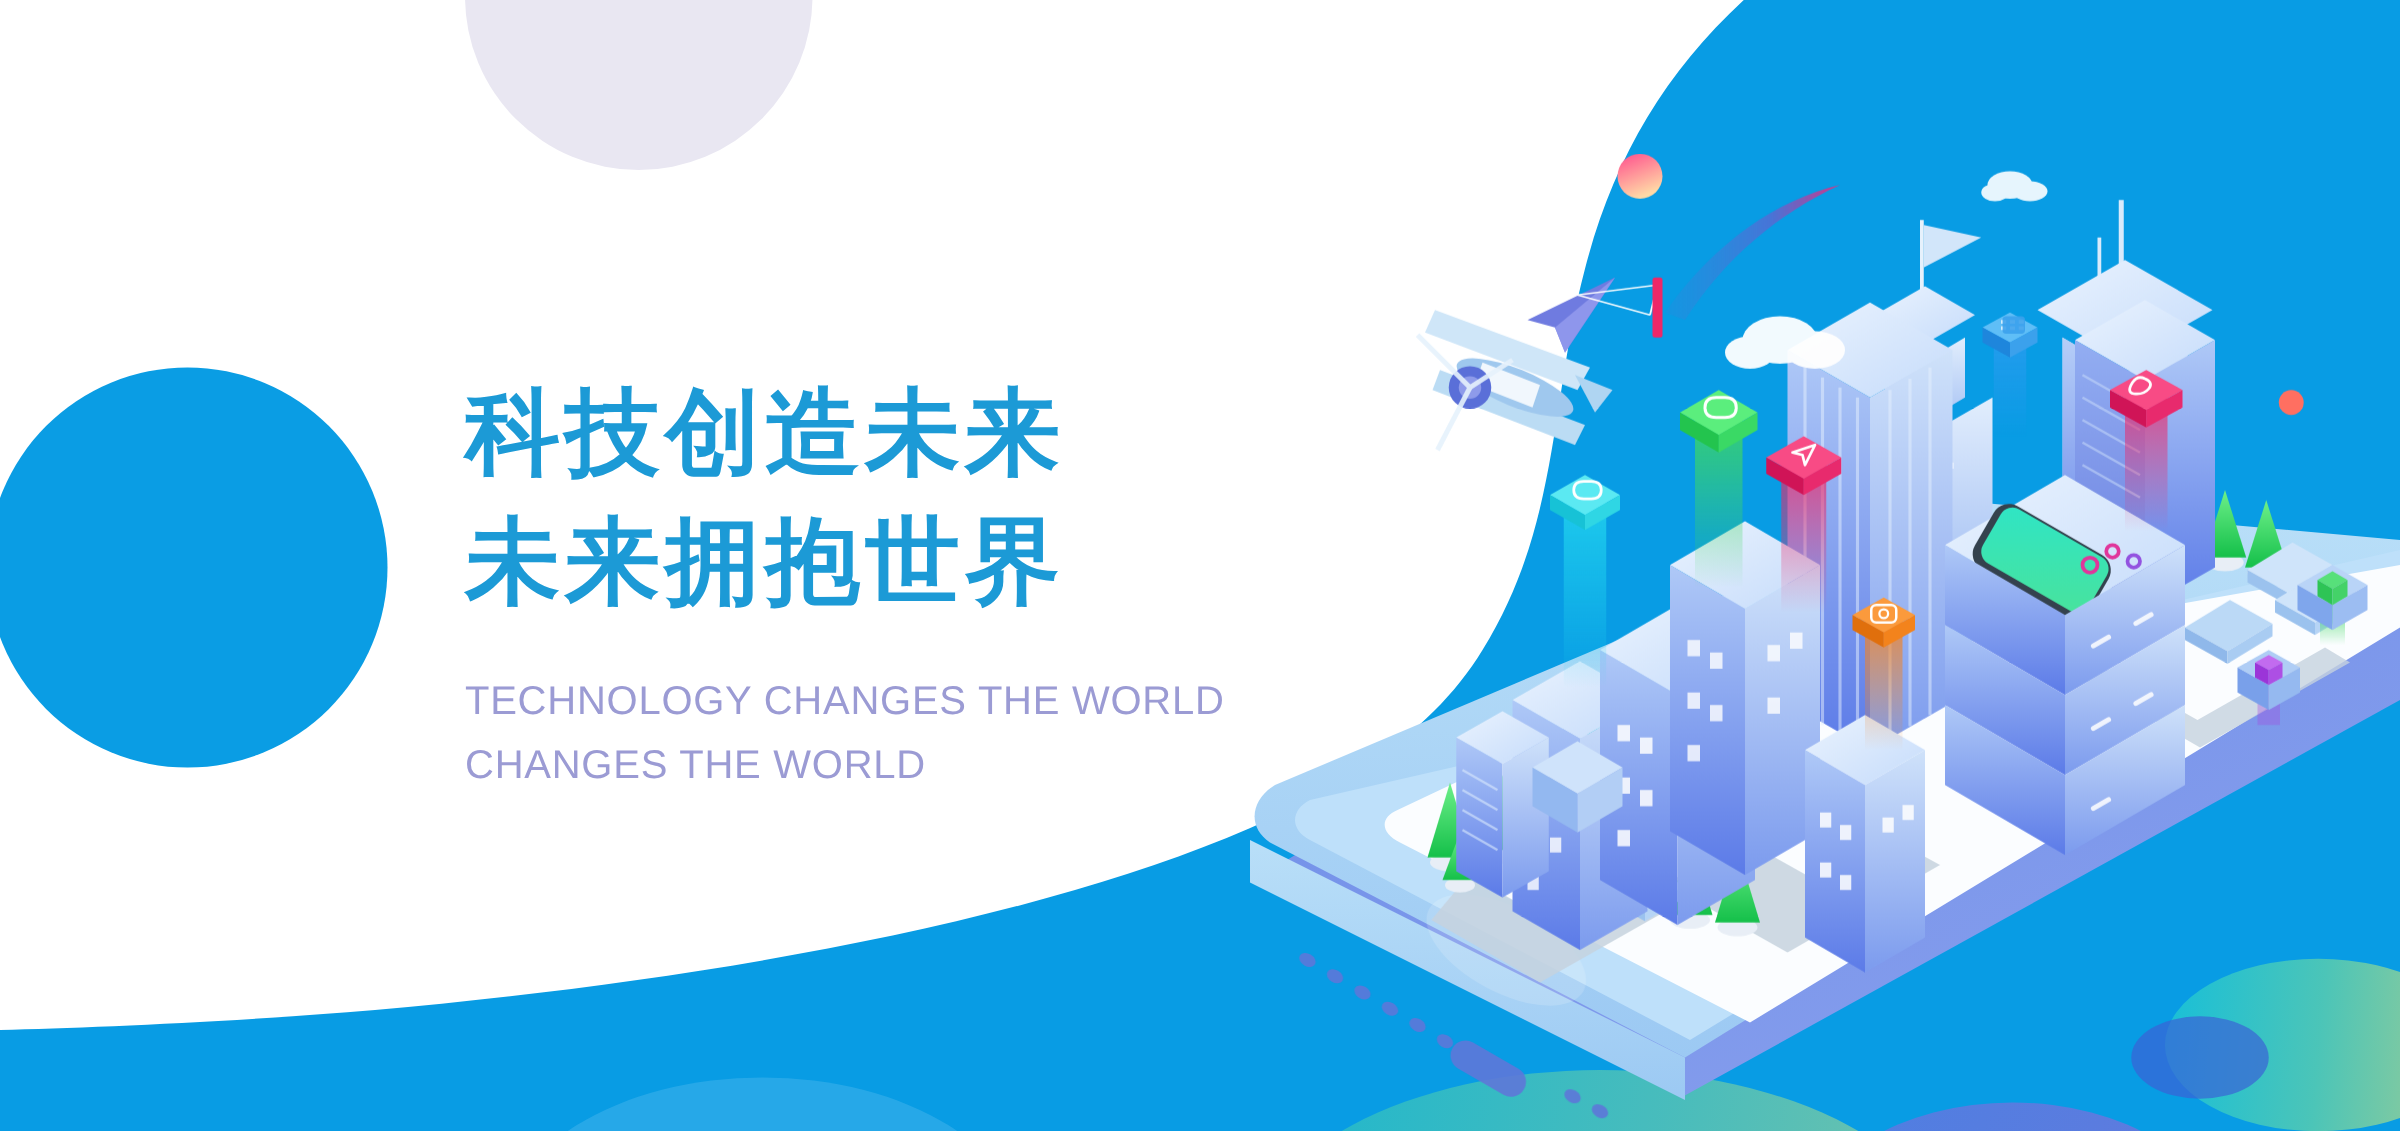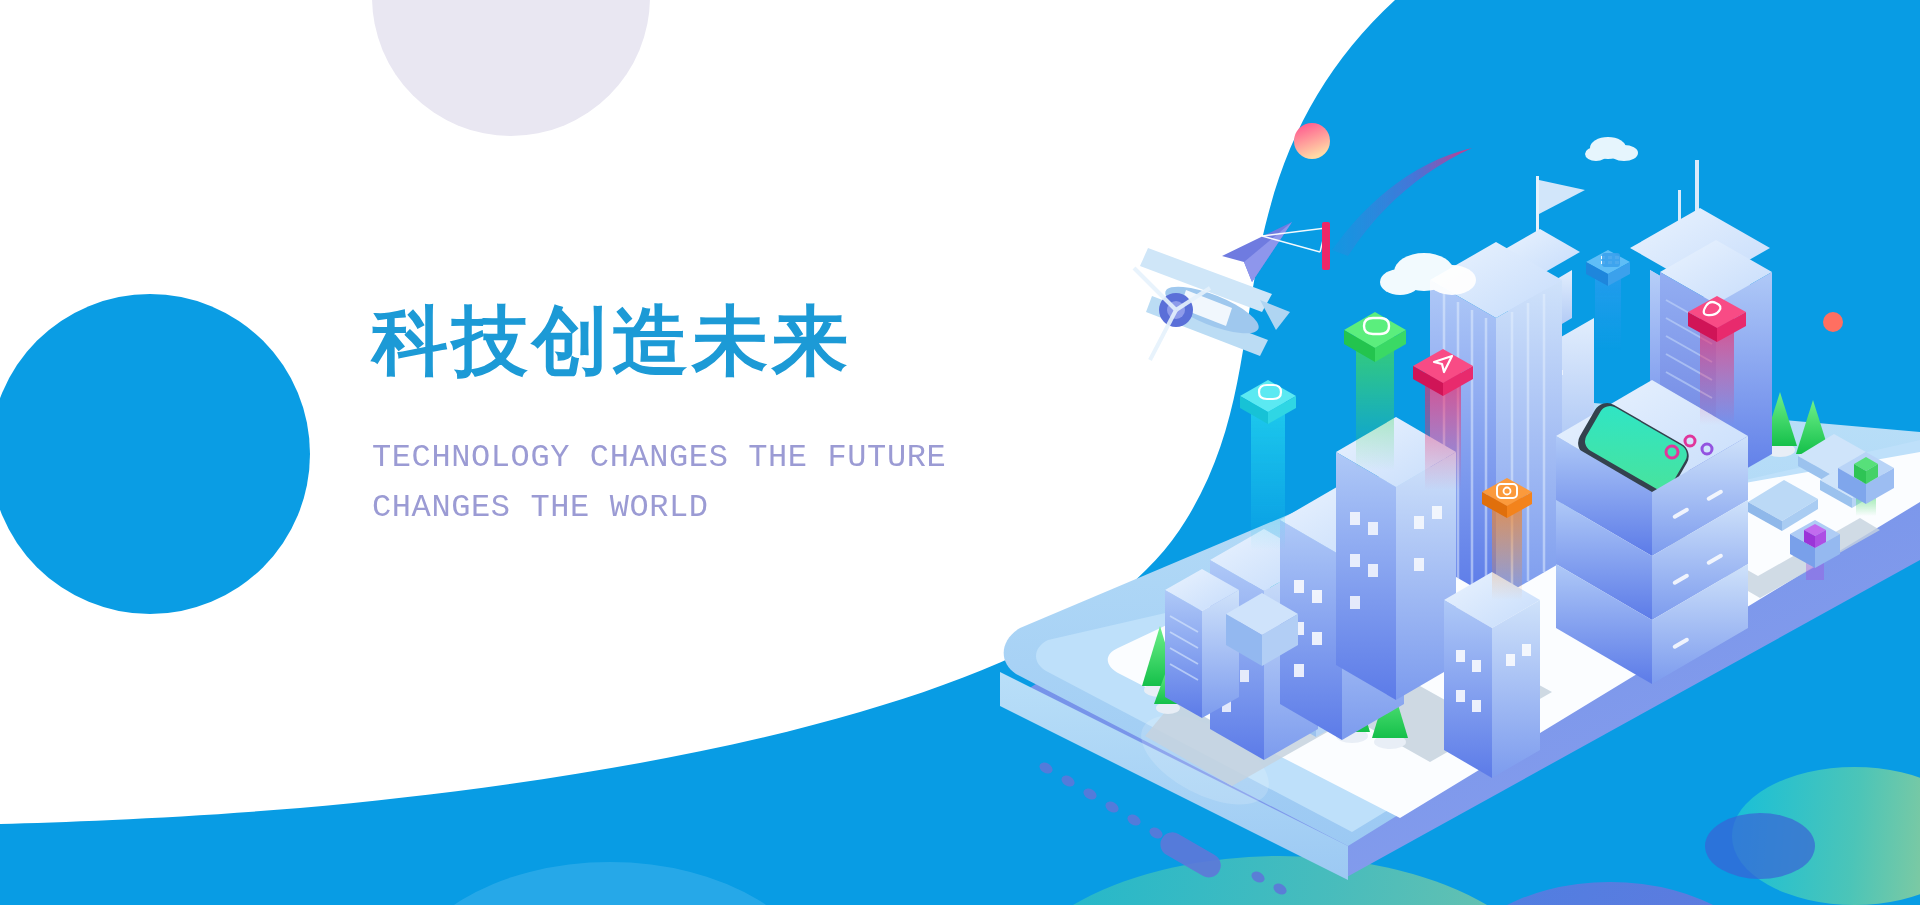--- a/index.html
+++ b/index.html
@@ -78,21 +78,20 @@
     border-radius:50%;
     background:#3B62D6;
     opacity:.70;
   }
 
   
   .copy {
     position:absolute;
     left:372px; top:296px;
     width:700px;
-    font-family:Liberation Mono, monospace;
   }
   .headline {
     color:#1C9AD6;
     font-size:76px;
     line-height:1.35;
     font-weight:bold;
     letter-spacing:4px;
     white-space:nowrap;
   }
   .subhead {
@@ -609,17 +608,18 @@
       </g>
     </g>
 
     <circle cx="1312" cy="141" r="18" fill="url(#gSphere)"></circle>
     <circle cx="1833" cy="322" r="10" fill="#FF6F61"></circle>
     <rect x="1602" y="253" width="18" height="14" rx="3" fill="#3BA1EC" opacity=".9"></rect>
   </svg>
 
   <div class="copy">
     <div class="headline">科技创造未来</div>
-    <div class="subhead">TECHNOLOGY CHANGES THE FUTURE</div>
+    <div class="headline">未来拥抱世界</div>
+    <div class="subhead">TECHNOLOGY CHANGES THE WORLD</div>
     <div class="subhead" style="margin-top:0">CHANGES THE WORLD</div>
   </div>
 
 </div>
 
 </body></html>

